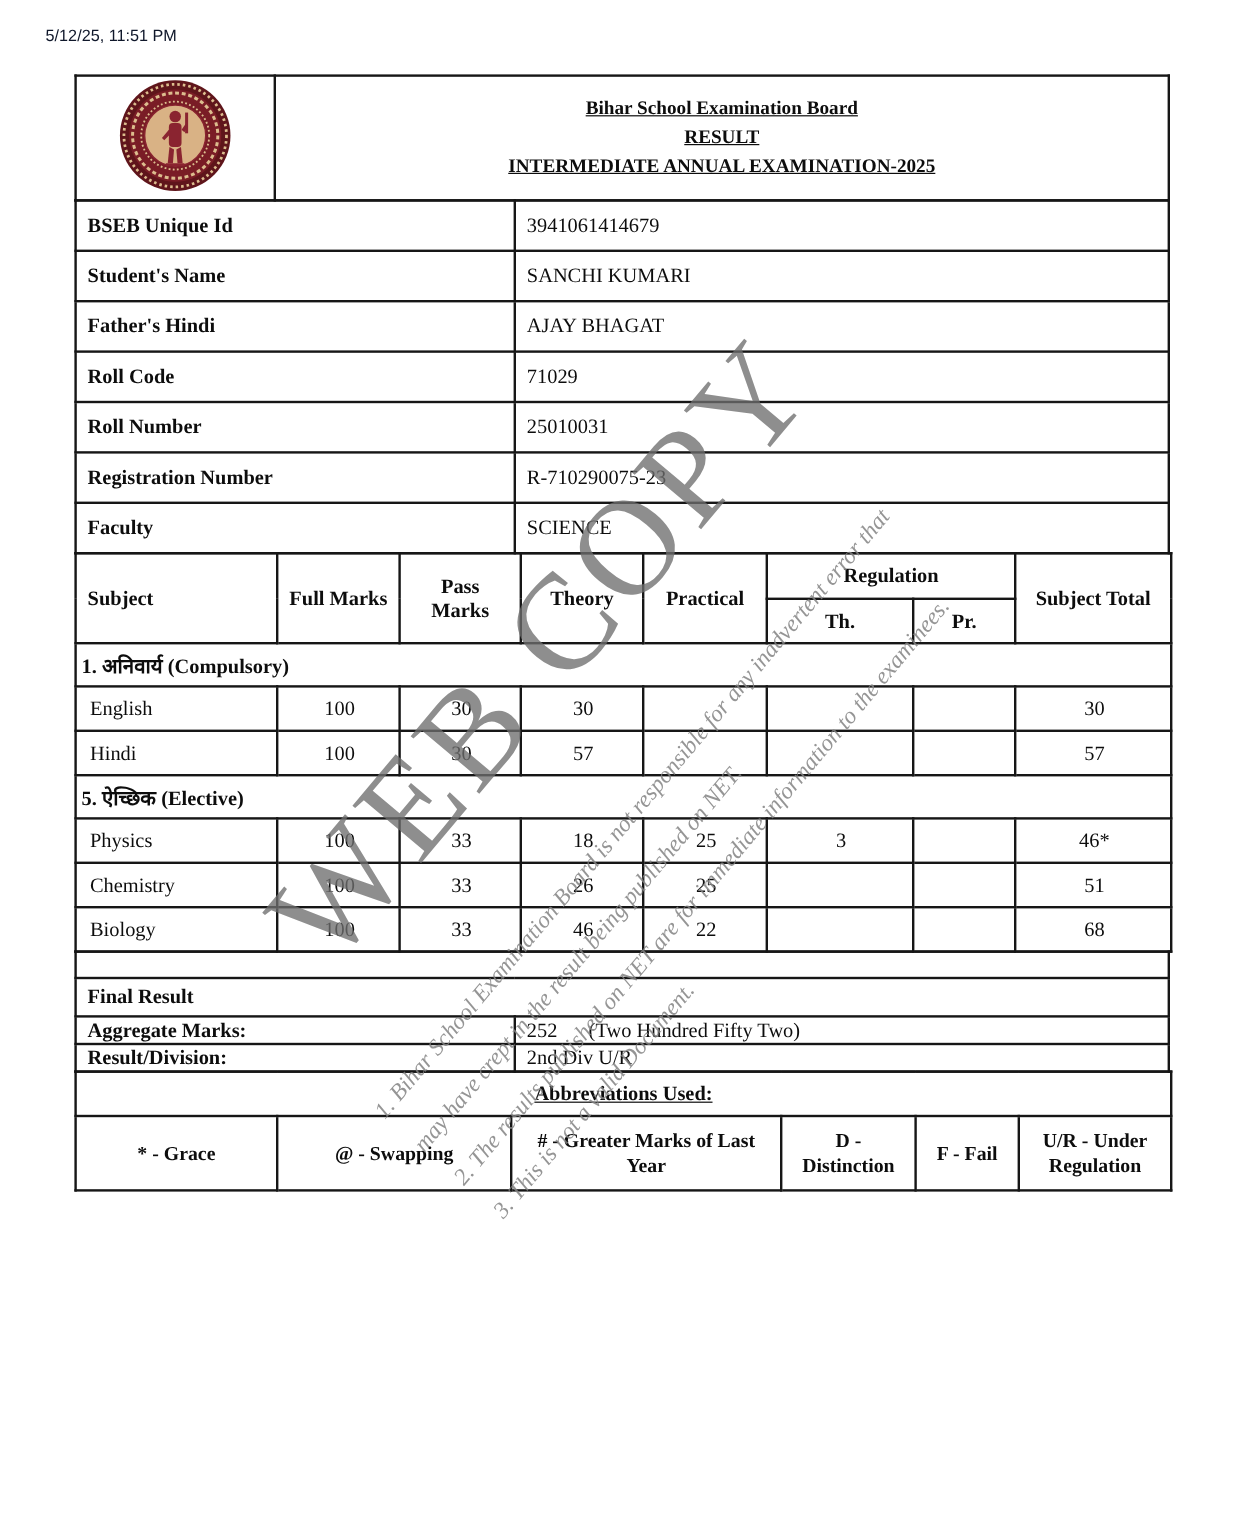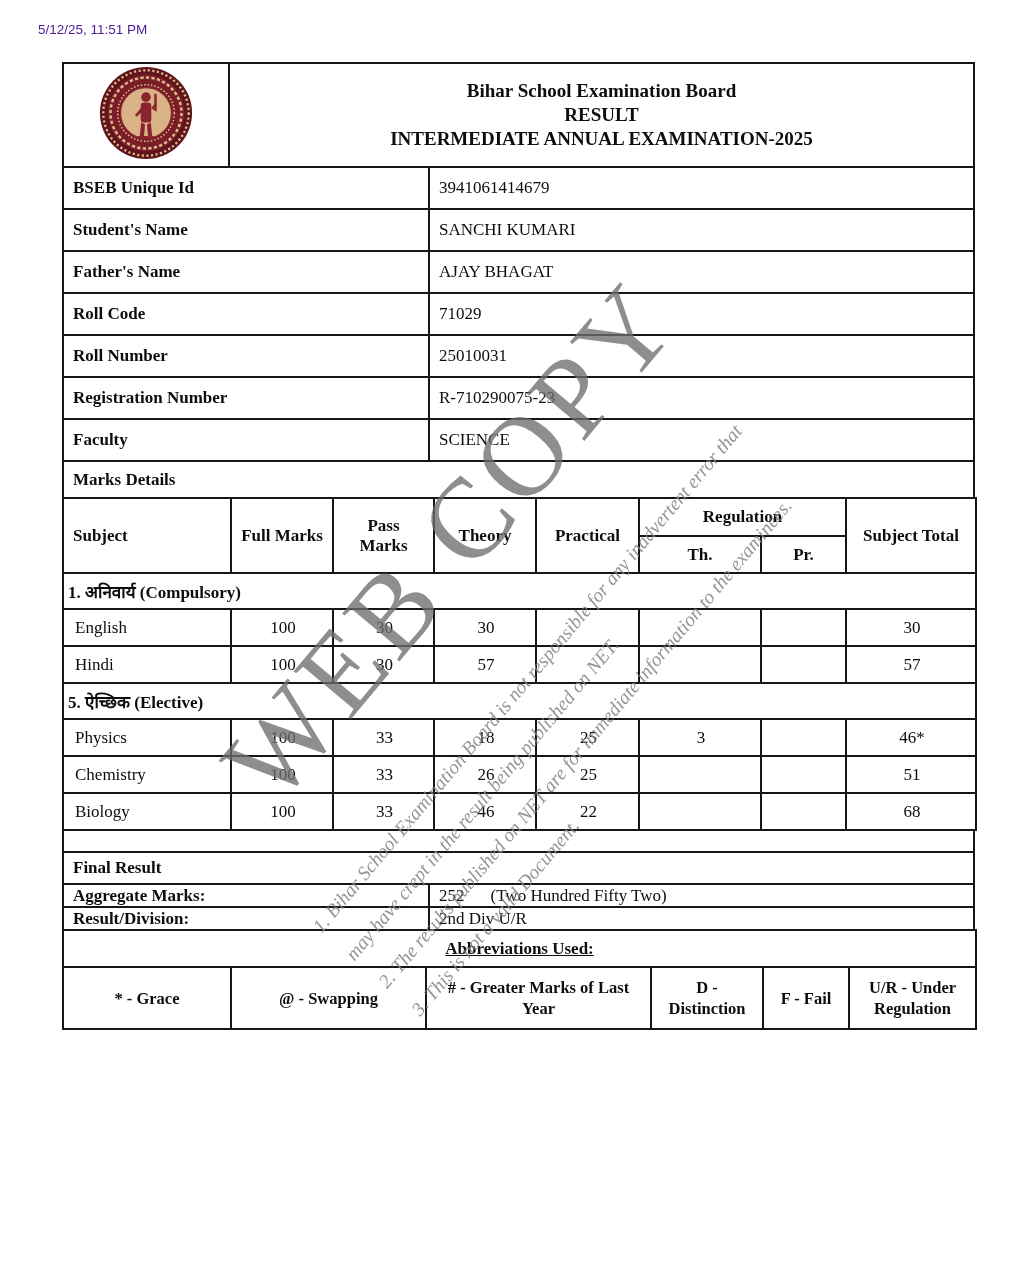--- a/index.html
+++ b/index.html
@@ -9,37 +9,37 @@
     background:#ffffff;
     font-family:"Liberation Serif", serif;
     color:#0d0d0d;
     position:relative;
     overflow:hidden;
   }
 
   .print-timestamp {
     position:absolute; top:22px; left:38px;
     font-family:"Liberation Sans", sans-serif;
-    font-size:13.5px; color:#4c1d95;
+    font-size:13.5px; color:#0f172a;
   }
 
   .doc {
     position:absolute; left:62px; top:62px; width:913px;
     z-index:1;
   }
 
   table { border-collapse:collapse; width:913px; table-layout:fixed; }
   .doc table + table { margin-top:-2px; }
   td { border:2px solid #161616; padding:0 9px; font-size:17px; vertical-align:middle; }
 
   
   .hdr-row td { height:104px; }
   .logo-cell { text-align:center; vertical-align:middle; }
   .title-cell { text-align:center; }
-  .title-line { font-weight:bold; font-size:19px; line-height:24px; }
+  .title-line { font-weight:bold; font-size:16px; line-height:24px;text-decoration:underline; }
 
   
   .info-row td { height:42px; }
   .lbl { font-weight:bold; }
 
   
   .band td { height:37px; font-weight:bold; }
 
   
   .marks-head td { font-weight:bold; text-align:center; }
@@ -131,21 +131,21 @@
     <tbody>
         <tr class="info-row">
       <td class="lbl">BSEB Unique Id</td>
       <td>3941061414679</td>
     </tr>
     <tr class="info-row">
       <td class="lbl">Student's Name</td>
       <td>SANCHI KUMARI</td>
     </tr>
     <tr class="info-row">
-      <td class="lbl">Father's Name</td>
+      <td class="lbl">Father's Hindi</td>
       <td>AJAY BHAGAT</td>
     </tr>
     <tr class="info-row">
       <td class="lbl">Roll Code</td>
       <td>71029</td>
     </tr>
     <tr class="info-row">
       <td class="lbl">Roll Number</td>
       <td>25010031</td>
     </tr>
@@ -153,27 +153,20 @@
       <td class="lbl">Registration Number</td>
       <td>R-710290075-23</td>
     </tr>
     <tr class="info-row">
       <td class="lbl">Faculty</td>
       <td>SCIENCE</td>
     </tr>
   </tbody>
     </table>
 
-  <table>
-    <tbody>
-        <tr class="band">
-          <td>Marks Details</td>
-        </tr>
-  </tbody>
-    </table>
 
   <table>
     <colgroup>
       <col style="width:168px">
         <col style="width:102px">
         <col style="width:101px">
         <col style="width:102px">
       <col style="width:103px">
         <col style="width:122px">
         <col style="width:85px">

